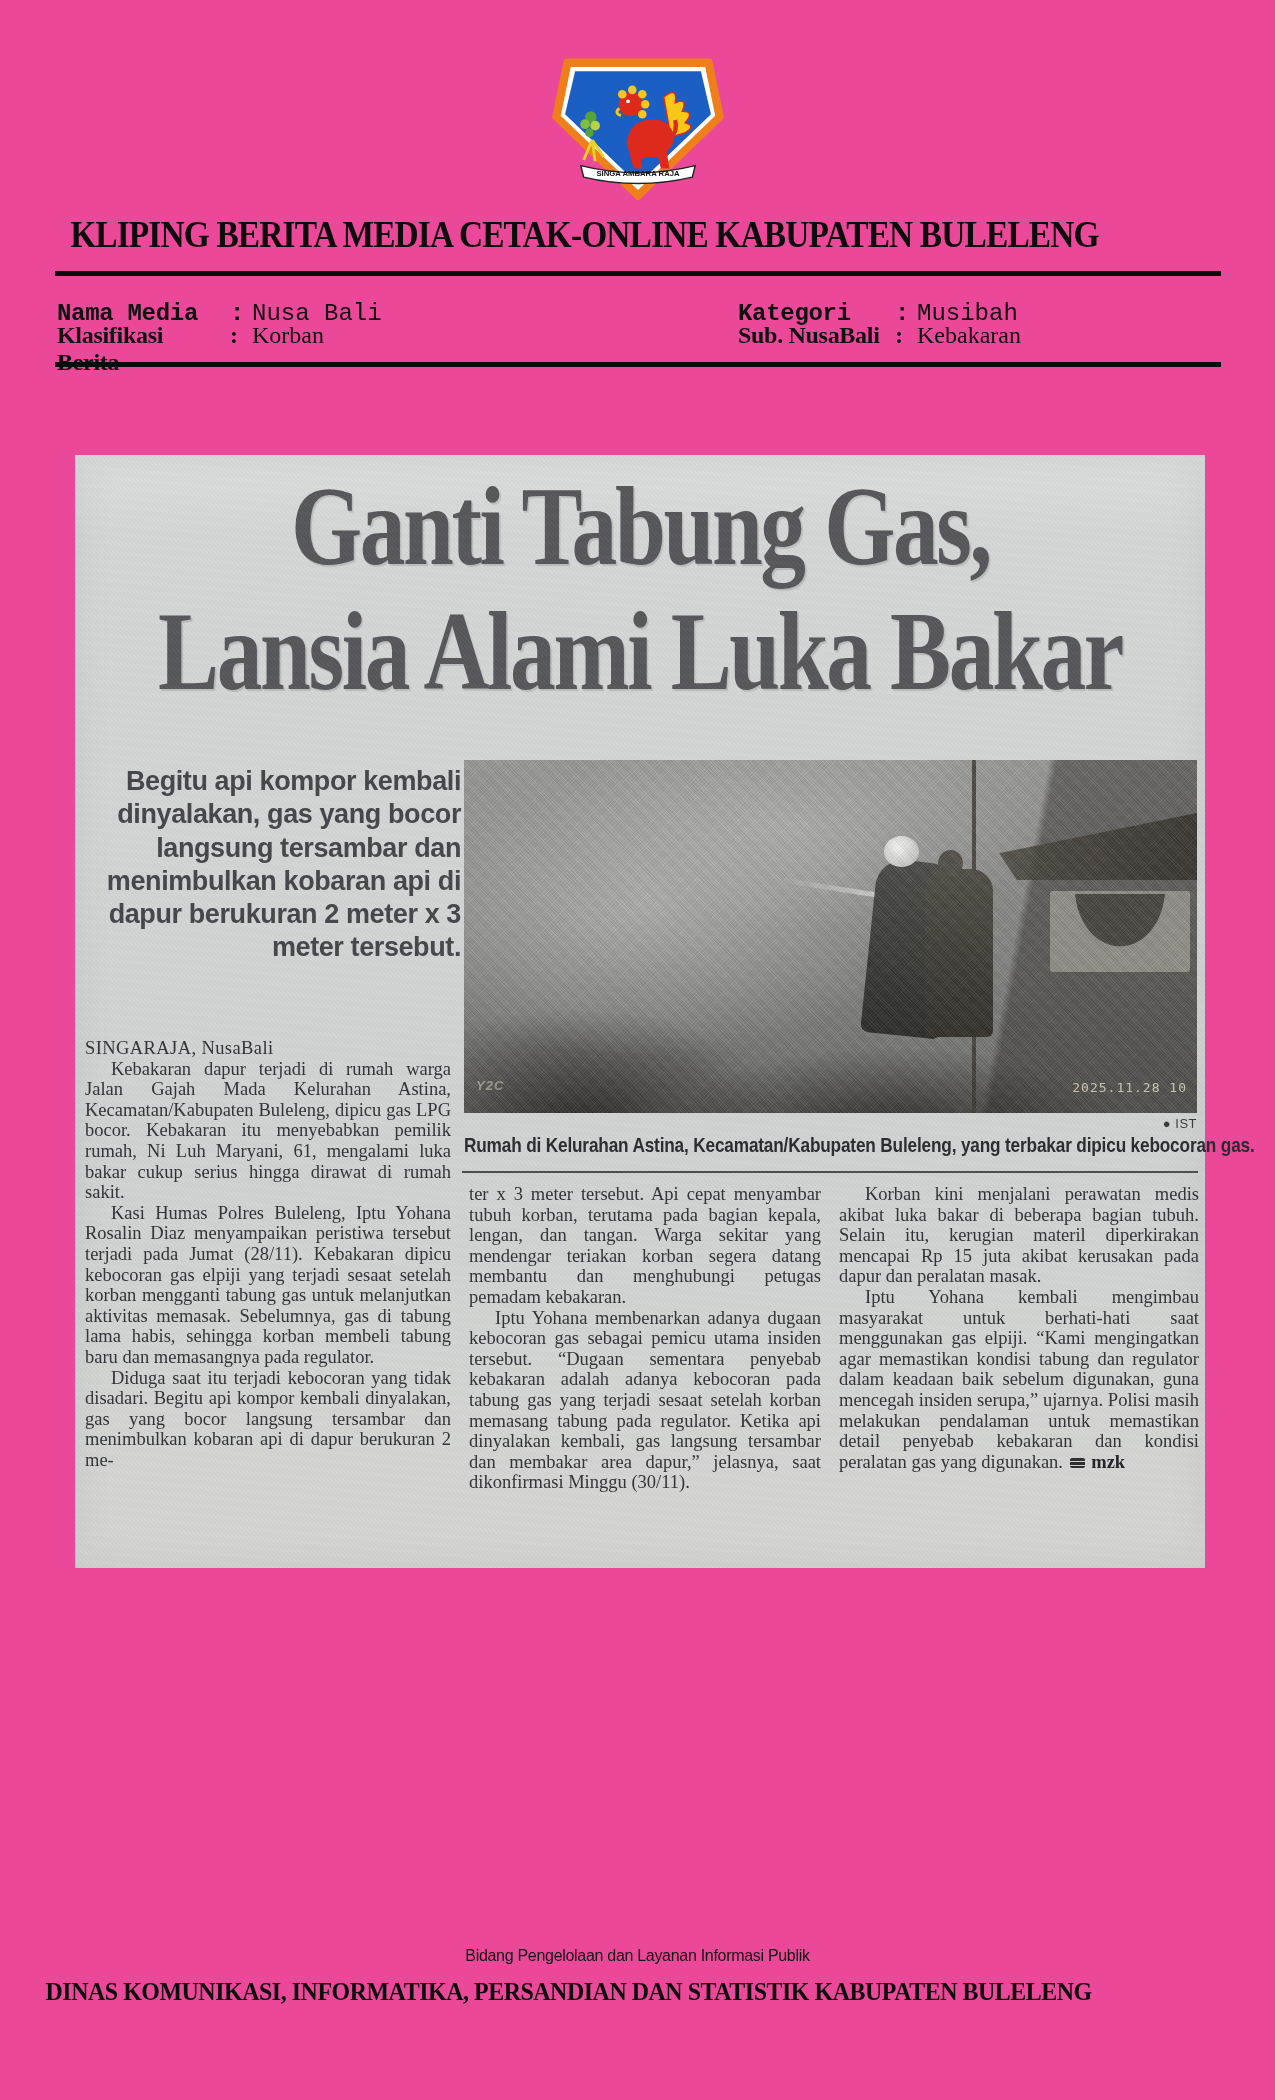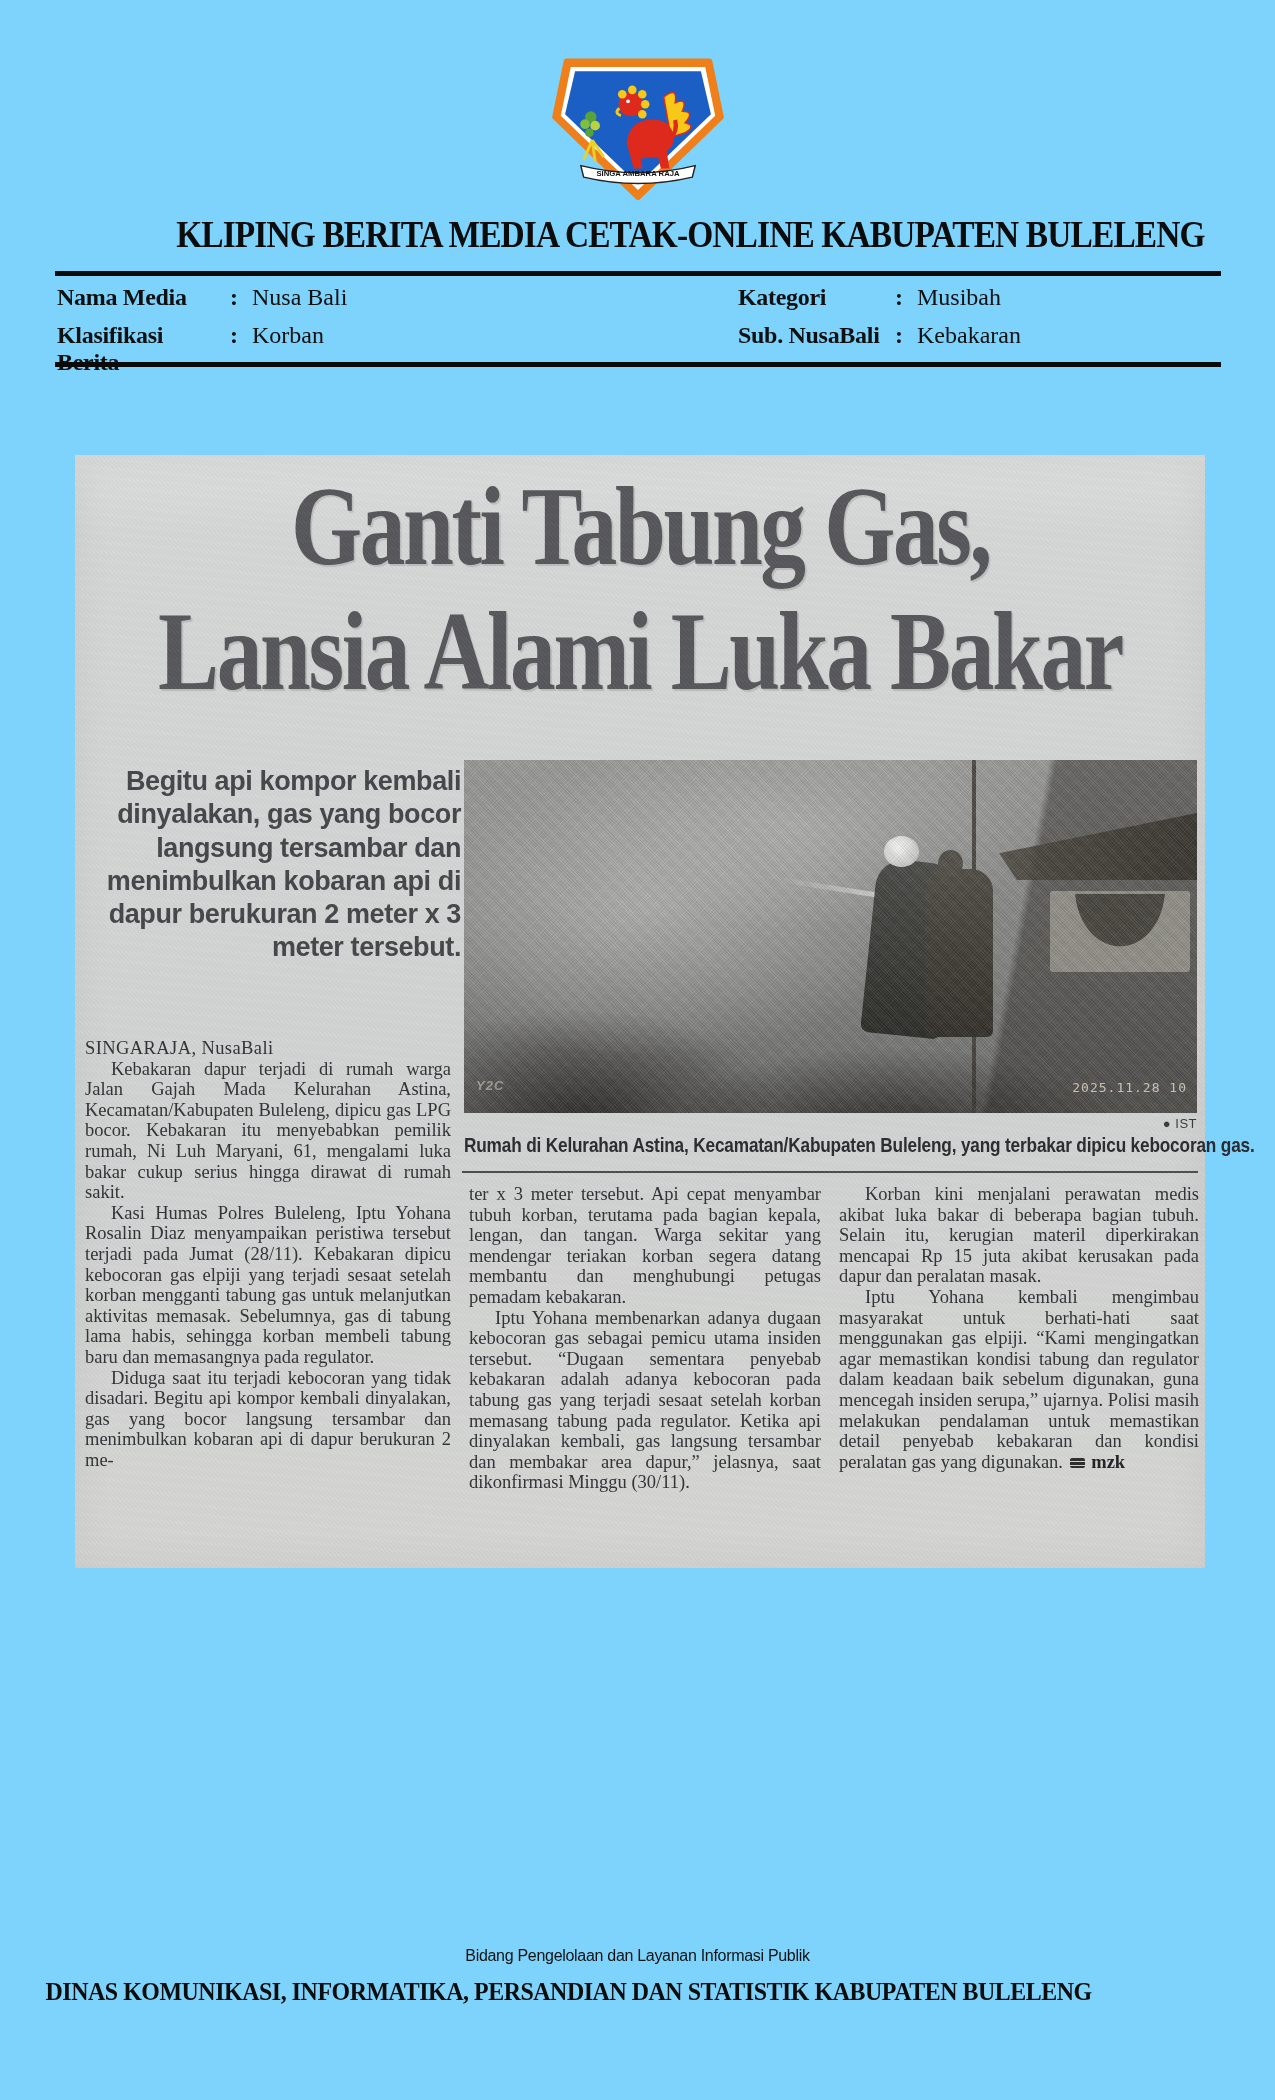--- a/index.html
+++ b/index.html
@@ -1,31 +1,31 @@
 <!DOCTYPE html>
 <html><head>
 <meta charset="utf-8">
 <style>
   html,body{margin:0;padding:0;background:#ffffff;}
-  .page{position:relative;width:1275px;height:2100px;background:#7dd3fc;overflow:hidden;
+  .page{position:relative;width:1275px;height:2100px;background:#ec4899;overflow:hidden;
         font-family:"Liberation Serif",serif;}
 
   
   .logo{position:absolute;top:57px;left:552px;width:172px;height:143px;}
-  .title-wrap{position:absolute;top:212px;left:0;width:100%;display:flex;justify-content:flex-end;}
+  .title-wrap{position:absolute;top:212px;left:0;width:100%;display:flex;justify-content:flex-start;}
   .title-wrap span{white-space:nowrap;transform:scaleX(.88);transform-origin:center;
         font-family:"Liberation Serif",serif;font-weight:700;font-size:38px;color:#0c0c0c;letter-spacing:-1px;}
 
   .rule{position:absolute;left:55px;width:1166px;height:5px;background:#0a0a0a;}
   .rule1{top:271px;} .rule2{top:362px;}
 
   .meta-row{position:absolute;left:57px;width:1164px;display:grid;
         grid-template-columns:173px 22px 486px 157px 22px auto;
         font-size:24px;color:#101010;align-items:baseline;}
-  .meta-row1{top:284px;} .meta-row2{top:322px;}
+  .meta-row1{top:300px;font-family:Liberation Mono, monospace;} .meta-row2{top:322px;}
   .meta-label{font-weight:700;letter-spacing:-0.3px;}
   .meta-colon{font-weight:700;}
   .meta-value{font-weight:400;}
 
   
   .clipping{position:absolute;left:75px;top:455px;width:1130px;height:1113px;
         background:linear-gradient(180deg,#dddfde 0%,#d6d8d7 7%,#d2d4d3 65%,#d6d7d5 100%);
         box-shadow:inset 0 0 45px rgba(0,0,0,.05);}
   .clipping::after{content:"";position:absolute;inset:0;pointer-events:none;
         background:repeating-linear-gradient(48deg,rgba(255,255,255,.03) 0 1px,rgba(0,0,0,.025) 1px 3px);}

